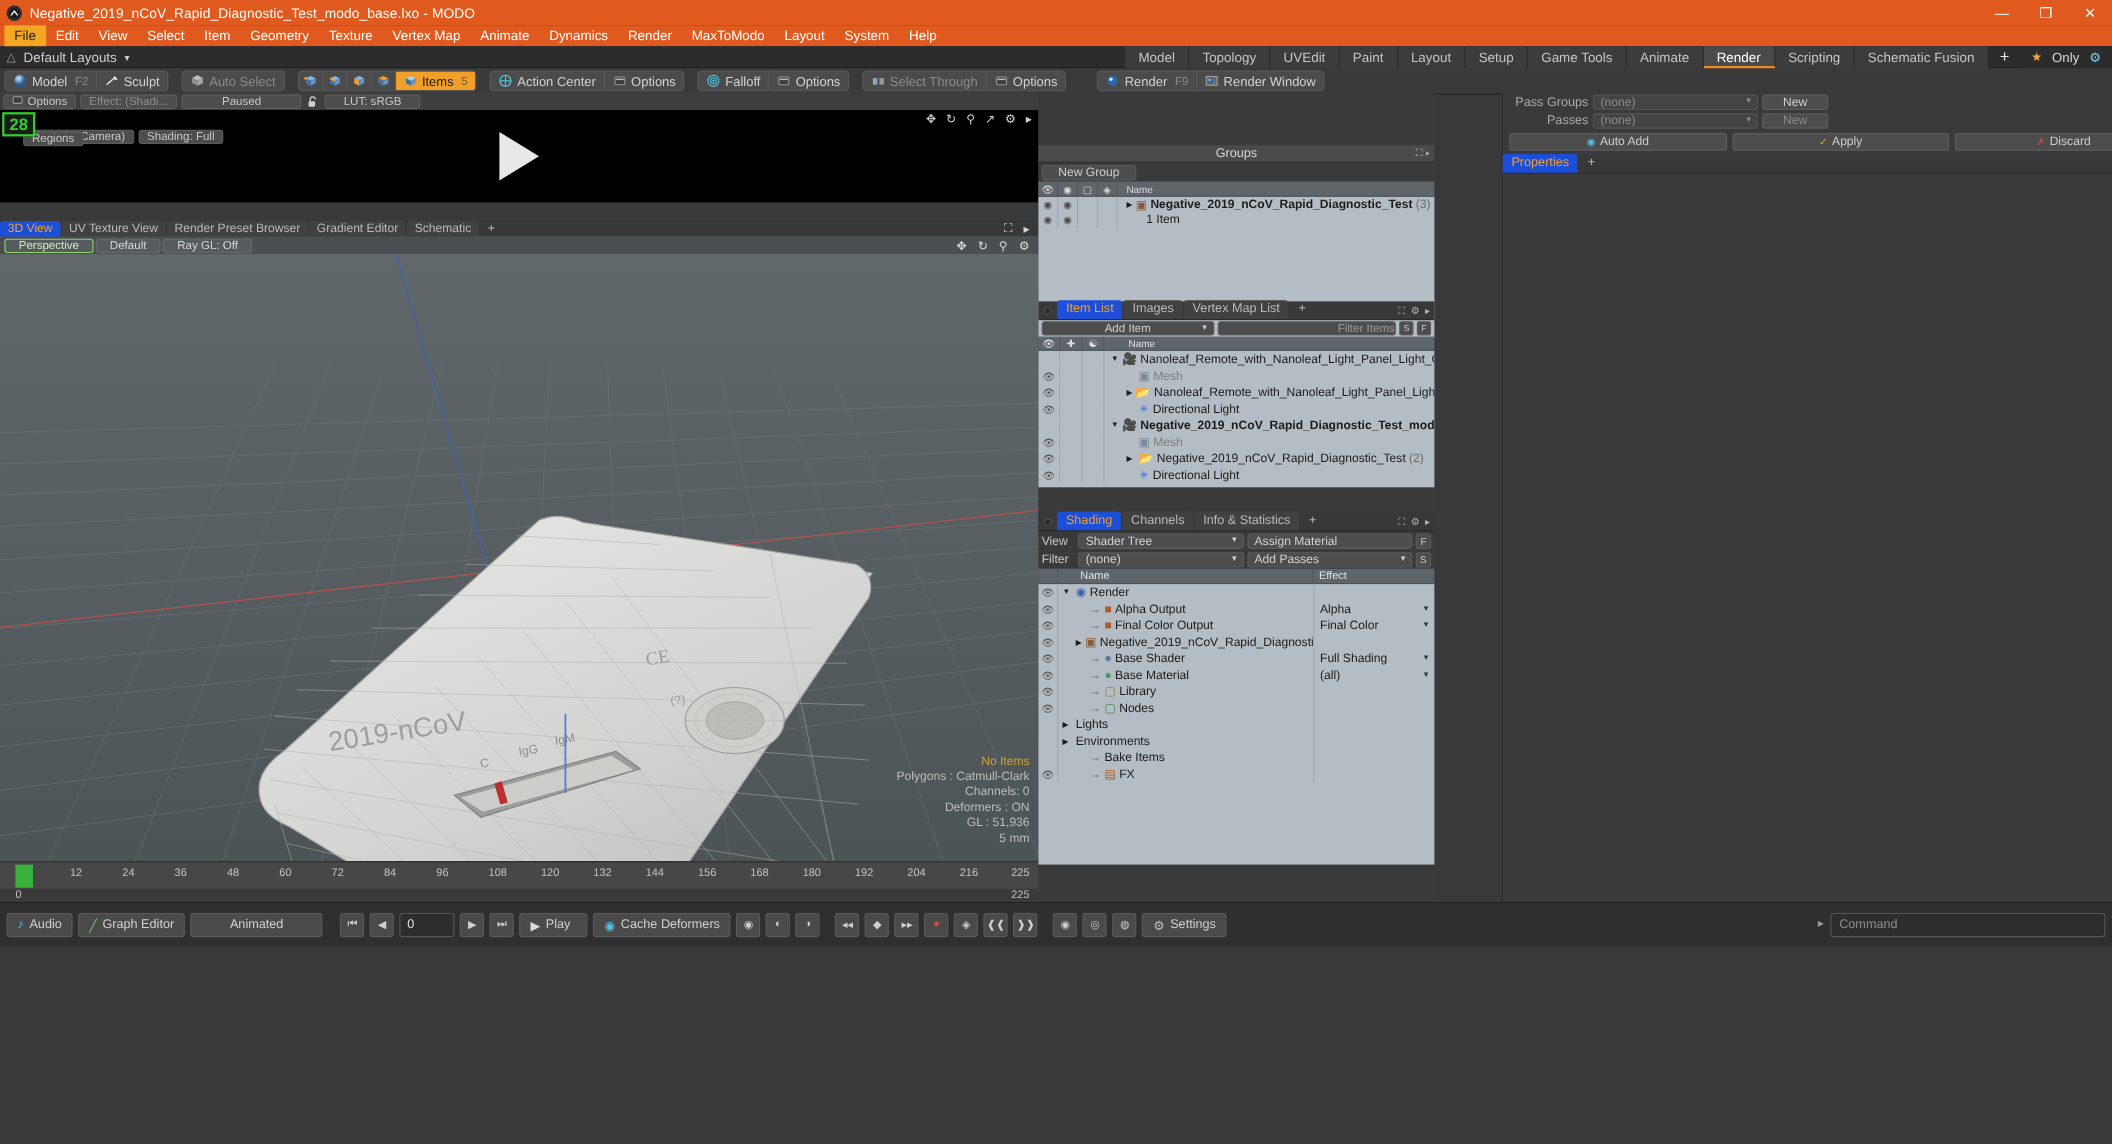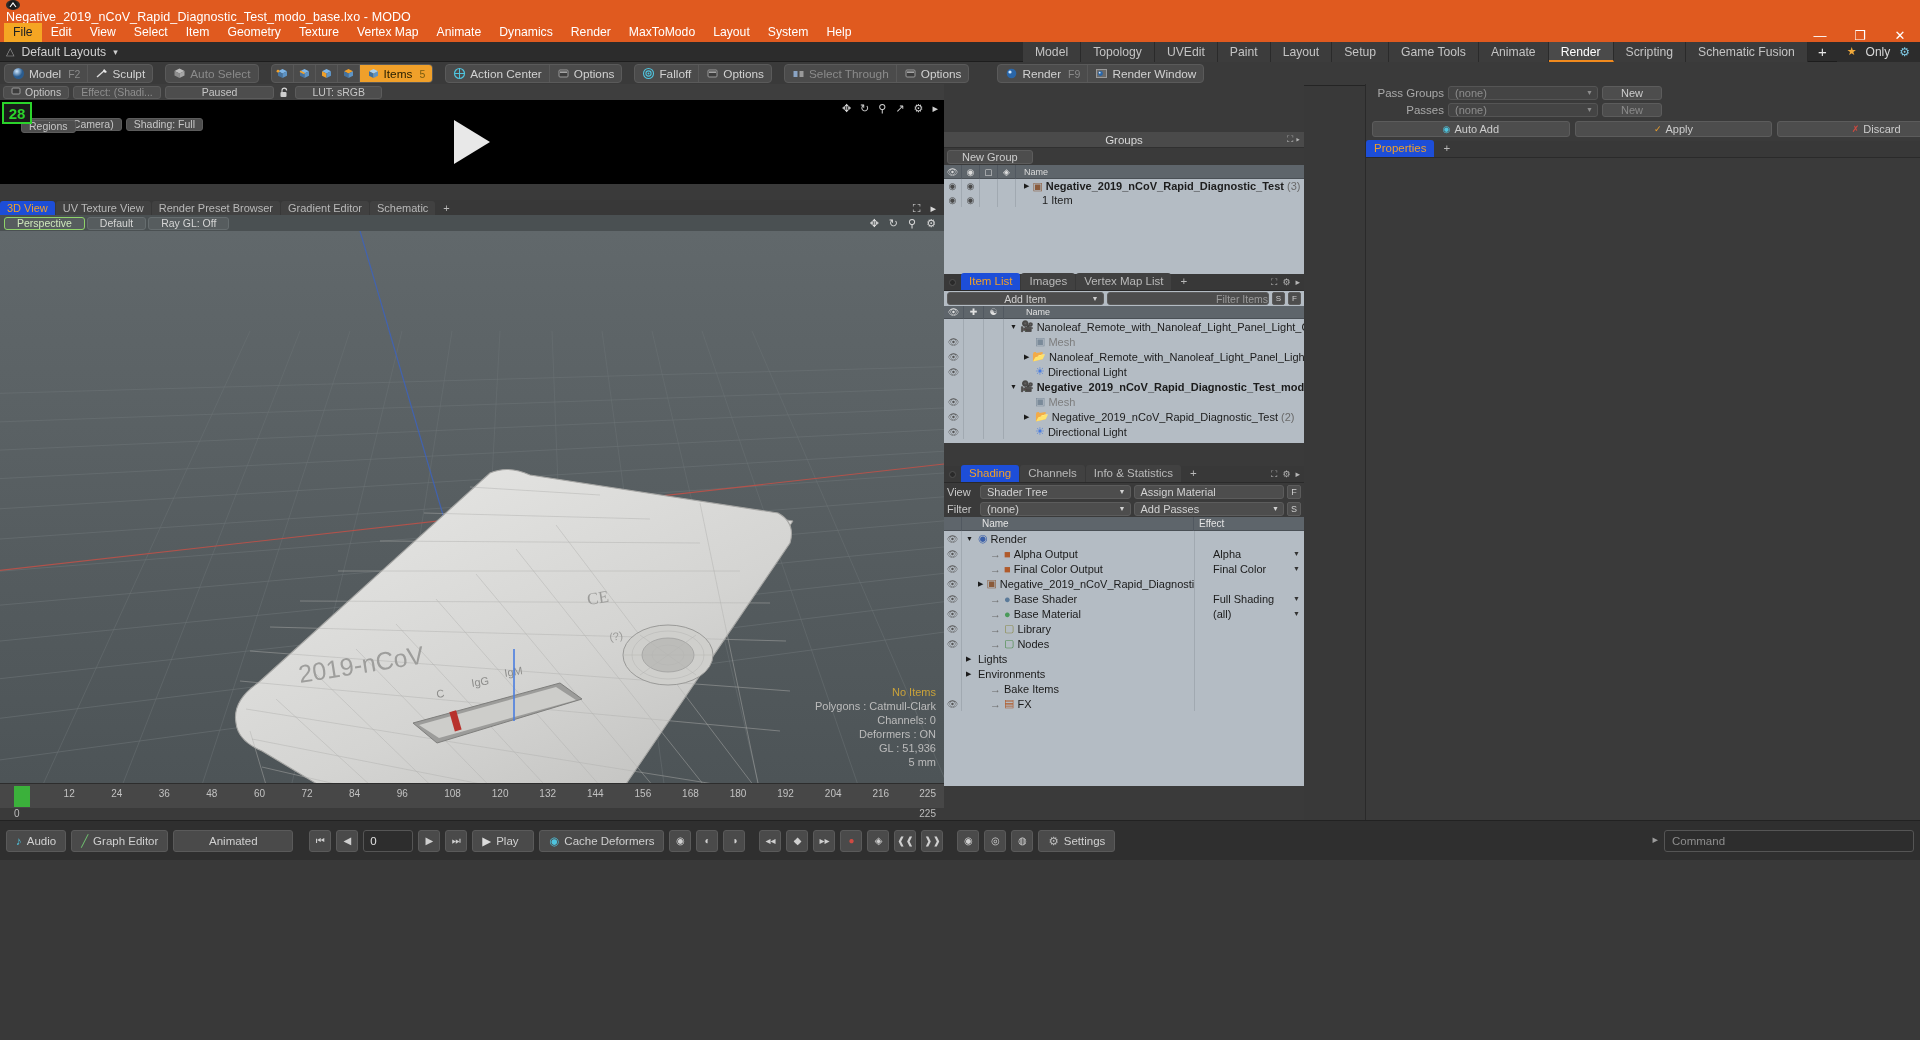--- a/index.html
+++ b/index.html
@@ -1,21 +1,21 @@
 <!DOCTYPE html>
 <html><head>
 <meta charset="utf-8">
 <style>
   * { box-sizing: border-box; margin:0; padding:0; }
   html,body { width:1920px; height:1040px; overflow:hidden; background:#3a3a3a;
               font-family:"Liberation Sans", sans-serif; font-size:12.5px; color:#c8c8c8; }
   .app { position:relative; width:1920px; height:1040px; background:#393939; }
 
   
-  .titlebar { height:23px; background:#e05a1f; display:flex; align-items:flex-start; padding-left:6px;flex-direction:column; }
+  .titlebar { height:23px; background:#e05a1f; display:flex; align-items:center; padding-left:6px; }
   .titlebar .tb-icon { width:14px;height:14px;border-radius:50%;background:#2b2b2b;
        display:flex;align-items:center;justify-content:center;margin-right:7px;color:#fff;font-size:9px;}
   .titlebar .tb-title { color:#ffffff; font-size:12.5px; letter-spacing:.1px; }
   .winbtns { margin-left:auto; display:flex; height:23px; }
   .winbtns div { width:40px;height:23px;display:flex;align-items:center;justify-content:center;
        color:#fff;font-size:13px; }
 
   
   .menubar { height:19px; background:#e05a1f; display:flex; align-items:flex-end; padding-left:4px; }
   .menubar .mi { padding:1px 9px; color:#fff; font-size:12.2px; line-height:17px; }
@@ -159,21 +159,21 @@
   .shrow .sq { width:14px;height:14px;background:#4d4d4d;border:1px solid #5c5c5c;border-radius:2px;
                font-size:9px;color:#cfcfcf;display:flex;align-items:center;justify-content:center;}
   .shhdr { height:14px; background:#5e656b; display:flex;align-items:center;border-bottom:1px solid #4a5056;}
   .shhdr .c { height:14px;display:flex;align-items:center;font-size:10px;color:#e4e4e4;border-right:1px solid #515860;}
   .shbody { background:#b4bcc4; }
   .shr { height:15px;display:flex;align-items:center;font-size:11px;color:#1b1b1b;}
   .shr .eye { width:18px;text-align:center;font-size:9px;color:#555;border-right:1px solid #a1a9b1;height:15px;
               display:flex;align-items:center;justify-content:center;}
   .shr .nm { flex:1; display:flex;align-items:center;gap:3px;padding-left:2px;white-space:nowrap;overflow:hidden;}
   .shr .ef { width:110px; border-left:1px solid #a1a9b1;height:15px;display:flex;align-items:center;
-             padding-left:18px;position:relative;}
+             padding-left:5px;position:relative;}
   .shr .ef .ca{position:absolute;right:4px;font-size:7px;color:#333;}
 
   
   .farright { position:absolute; left:1365px; top:84px; width:616px; height:736px; background:#3a3a3a;
               border-left:1px solid #2a2a2a;}
   .pr-row { height:17px; display:flex; align-items:center; gap:4px; padding:0 6px; }
   .pr-lab { width:72px; text-align:right; font-size:11.5px; color:#a9a9a9;}
   .pr-fld { width:150px; height:14px; background:#444; border:1px solid #555; border-radius:3px;
             font-size:11px; color:#8d8d8d; display:flex;align-items:center;padding-left:6px;position:relative;}
   .pr-fld .ca{position:absolute;right:4px;font-size:7px;}

